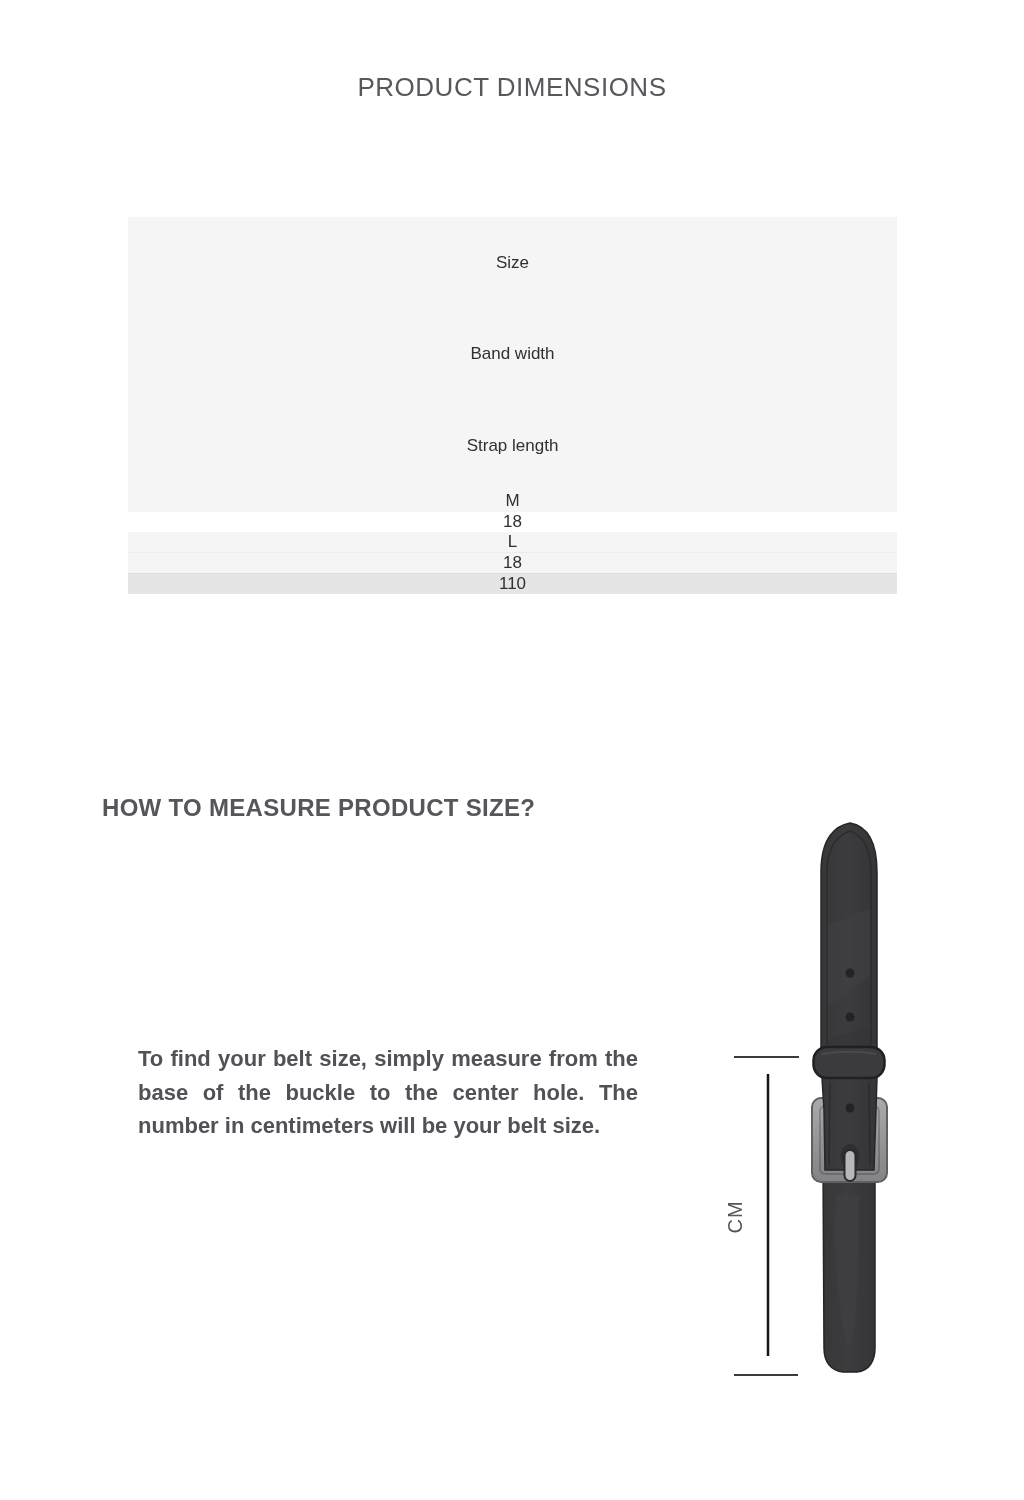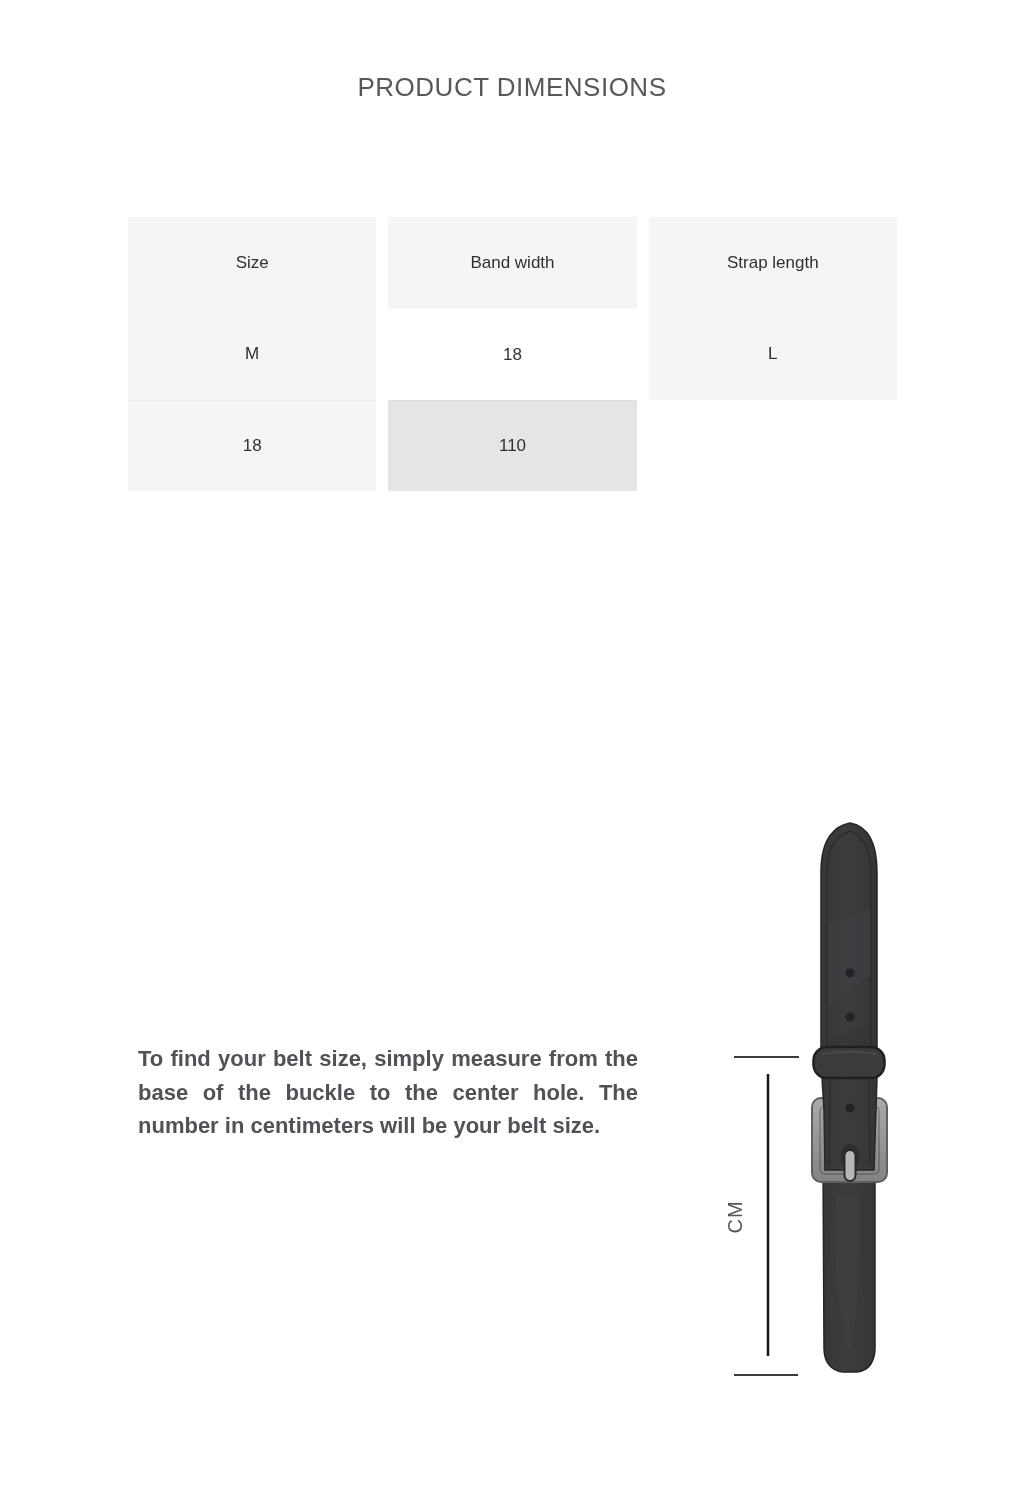--- a/index.html
+++ b/index.html
@@ -24,21 +24,21 @@
     letter-spacing: 0.5px;
     color: #57585c;
   }
 
   
   .size-table {
     position: absolute;
     left: 128px; top: 217px;
     width: 769px; height: 274px;
     display: grid;
-    grid-template-columns: 1fr 1fr 1fr;
+    grid-template-columns: 1fr;
     grid-template-rows: 91px 92px 91px;
     column-gap: 12px;
     background: #ffffff;
   }
   .size-table .cell {
     background: #f5f5f6;
     display: flex;
     align-items: center;
     justify-content: center;
     font-size: 17px;
@@ -103,20 +103,21 @@
 
     <div class="cell">M</div>
     <div class="cell white row-sep">18</div>
 
     <div class="cell">L</div>
     <div class="cell row-sep">18</div>
     <div class="cell shaded row-sep">110</div>
   </div>
 
 
+  <div class="how-to-heading">HOW TO MEASURE PRODUCT SIZE?</div>
 
   <div class="how-to-text">To find your belt size, simply measure from the base of the buckle to the center hole. The number in centimeters will be your belt size.</div>
 
   <svg class="belt-illustration" viewBox="0 0 324 590" xmlns="http://www.w3.org/2000/svg">
     <defs>
       <linearGradient id="buckleGrad" x1="0" y1="0" x2="0" y2="1">
         <stop offset="0" stop-color="#ababad"></stop>
         <stop offset="0.5" stop-color="#969699"></stop>
         <stop offset="1" stop-color="#838386"></stop>
       </linearGradient>

